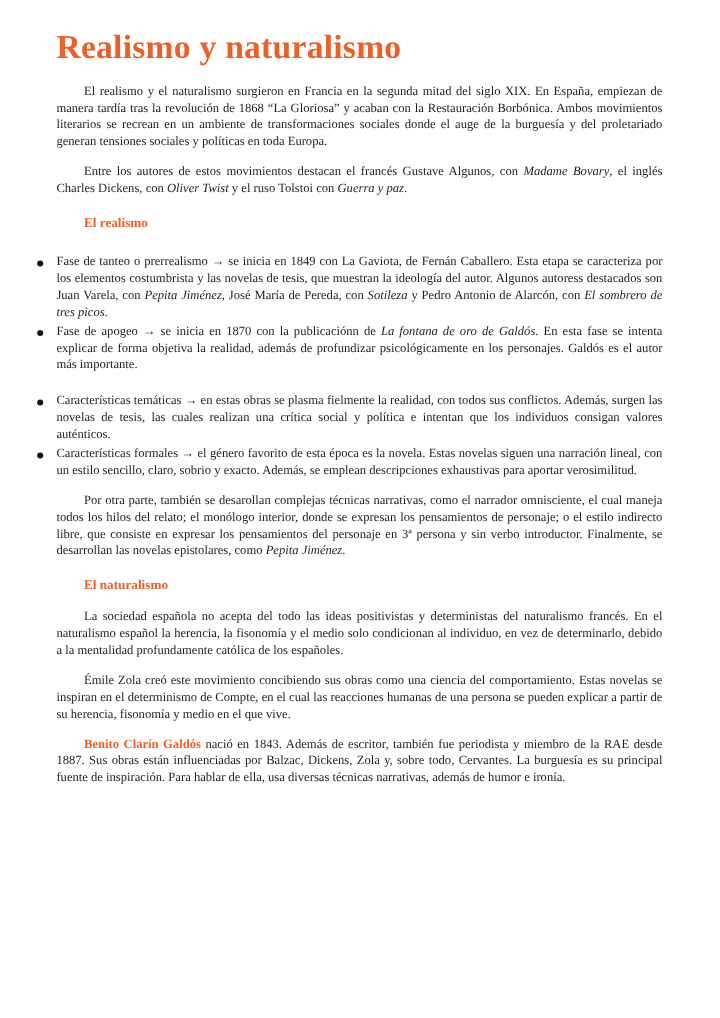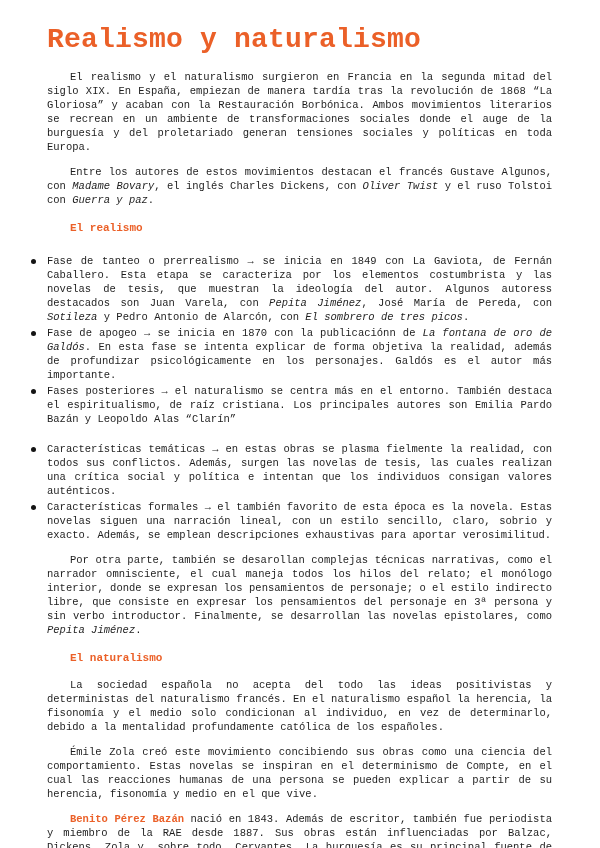--- a/index.html
+++ b/index.html
@@ -2,21 +2,21 @@
 <html style="--accent: #EB6028; --text: #1e1e1e;"><head>
   <meta charset="utf-8">
   <style>
     * { margin: 0; padding: 0; box-sizing: border-box; }
     html, body { background: #ffffff; }
     .page {
       width: 600px;
       height: 848px;
       background: #ffffff;
       padding: 24px 48px 14px 47px;
-      font-family: Liberation Mono, monospace;
+      font-family: Liberation Serif, serif;
       font-size: 10.5px;
       line-height: 14px;
       color: var(--text, #1e1e1e);
       overflow: hidden;
     }
     h1.doc-title {
       color: var(--accent, #EB6028);
       font-size: 28px;
       line-height: 32px;
       font-weight: 700;
@@ -84,42 +84,38 @@
 
   <ul class="bullets">
     <li>
       <span class="bullet"></span>
       <span class="li-text"><span>Fase de tanteo o prerrealismo → se inicia en 1849 con La Gaviota, de Fernán Caballero. Esta etapa se caracteriza por los elementos costumbrista y las novelas de tesis, que muestran la ideología del autor. Algunos autoress destacados son Juan Varela, con </span><span class="it">Pepita Jiménez</span><span>, José María de Pereda, con </span><span class="it">Sotileza</span><span> y Pedro Antonio de Alarcón, con </span><span class="it">El sombrero de tres picos</span><span>.</span></span>
     </li>
     <li>
       <span class="bullet"></span>
       <span class="li-text"><span>Fase de apogeo → se inicia en 1870 con la publicaciónn de </span><span class="it">La fontana de oro de Galdós</span><span>. En esta fase se intenta explicar de forma objetiva la realidad, además de profundizar psicológicamente en los personajes. Galdós es el autor más importante.</span></span>
     </li>
-    <li>
-      <span class="bullet"></span>
-      <span class="li-text">Fases posteriores → el naturalismo se centra más en el entorno. También destaca el espiritualismo, de raíz cristiana. Los principales autores son Emilia Pardo Bazán y Leopoldo Alas “Clarín”</span>
-    </li>
   </ul>
 
 
   <ul class="bullets">
     <li>
       <span class="bullet"></span>
       <span class="li-text">Características temáticas → en estas obras se plasma fielmente la realidad, con todos sus conflictos. Además, surgen las novelas de tesis, las cuales realizan una crítica social y política e intentan que los individuos consigan valores auténticos.</span>
     </li>
     <li>
       <span class="bullet"></span>
-      <span class="li-text">Características formales → el también favorito de esta época es la novela. Estas novelas siguen una narración lineal, con un estilo sencillo, claro, sobrio y exacto. Además, se emplean descripciones exhaustivas para aportar verosimilitud.</span>
+      <span class="li-text">Características formales → el género favorito de esta época es la novela. Estas novelas siguen una narración lineal, con un estilo sencillo, claro, sobrio y exacto. Además, se emplean descripciones exhaustivas para aportar verosimilitud.</span>
     </li>
   </ul>
 
   <p class="para"><span>Por otra parte, también se desarollan complejas técnicas narrativas, como el narrador omnisciente, el cual maneja todos los hilos del relato; el monólogo interior, donde se expresan los pensamientos de personaje; o el estilo indirecto libre, que consiste en expresar los pensamientos del personaje en 3ª persona y sin verbo introductor. Finalmente, se desarrollan las novelas epistolares, como </span><span class="it">Pepita Jiménez</span><span>.</span></p>
 
   <h2 class="section-heading">El naturalismo</h2>
 
   <p class="para">La sociedad española no acepta del todo las ideas positivistas y deterministas del naturalismo francés. En el naturalismo español la herencia, la fisonomía y el medio solo condicionan al individuo, en vez de determinarlo, debido a la mentalidad profundamente católica de los españoles.</p>
 
   <p class="para">Émile Zola creó este movimiento concibiendo sus obras como una ciencia del comportamiento. Estas novelas se inspiran en el determinismo de Compte, en el cual las reacciones humanas de una persona se pueden explicar a partir de su herencia, fisonomía y medio en el que vive.</p>
 
 
-  <p class="para"><span class="accent-strong">Benito Pérez Bazán</span><span> nació en 1843. Además de escritor, también fue periodista y miembro de la RAE desde 1887. Sus obras están influenciadas por Balzac, Dickens, Zola y, sobre todo, Cervantes. La burguesía es su principal fuente de inspiración. Para hablar de ella, usa diversas técnicas narrativas, además de humor e ironía.</span></p>
+  <p class="para"><span class="accent-strong">Benito Clarín Galdós</span><span> nació en 1843. Además de escritor, también fue periodista y miembro de la RAE desde 1887. Sus obras están influenciadas por Balzac, Dickens, Zola y, sobre todo, Cervantes. La burguesía es su principal fuente de inspiración. Para hablar de ella, usa diversas técnicas narrativas, además de humor e ironía.</span></p>
 
 </div>
 
 </body></html>

